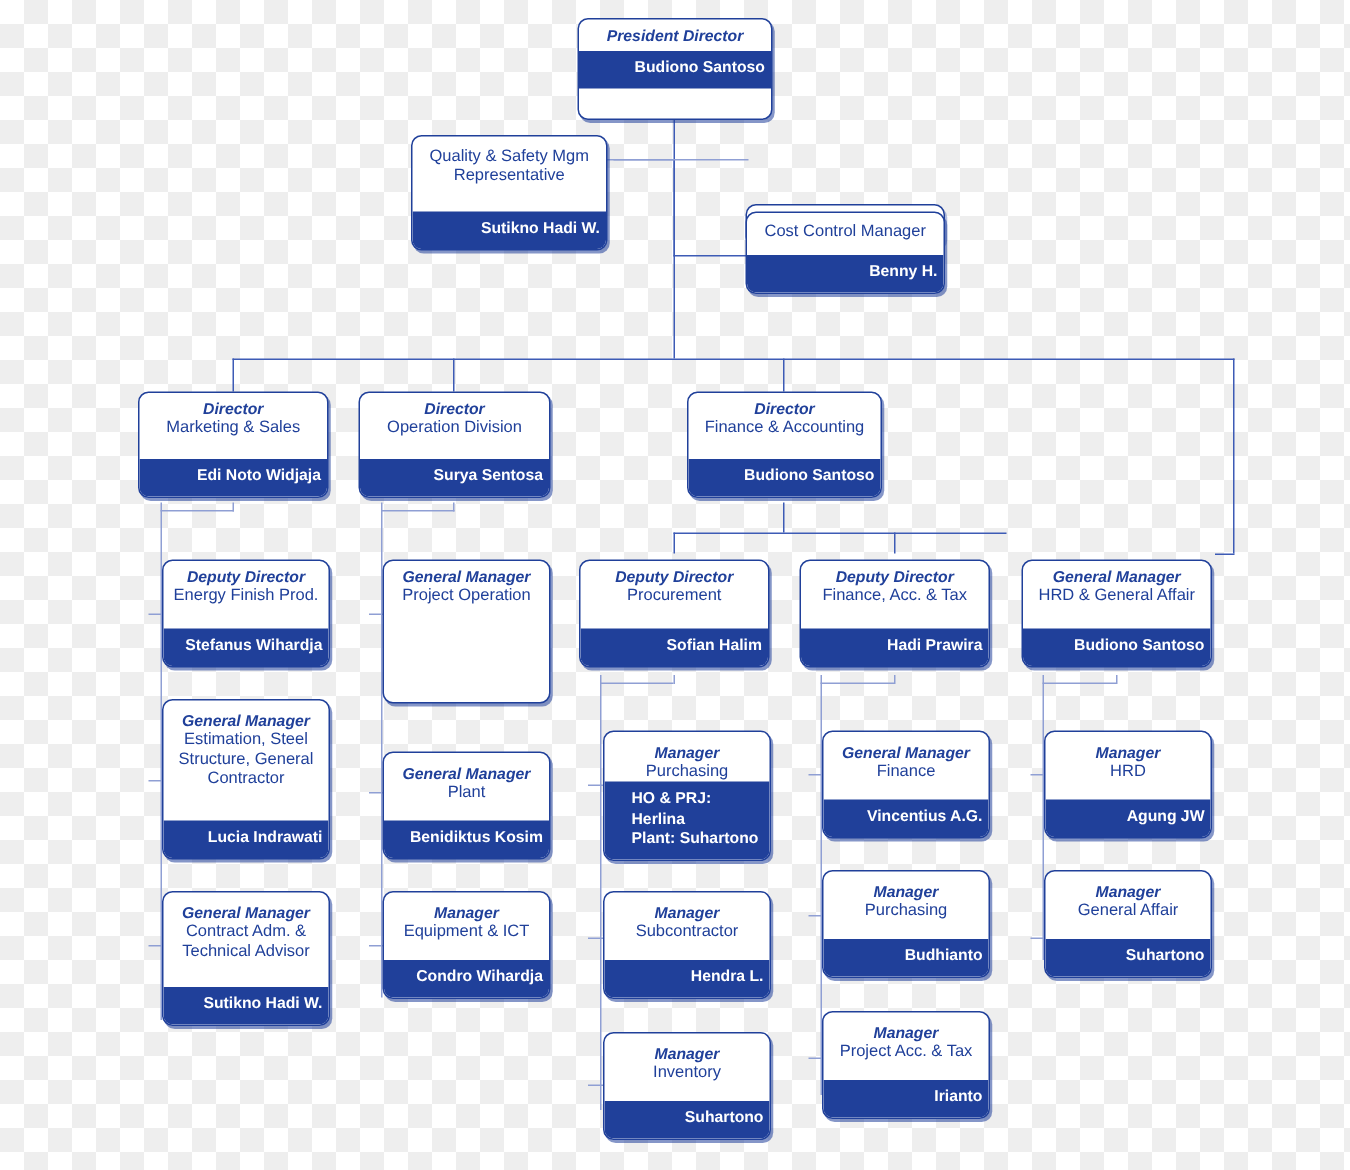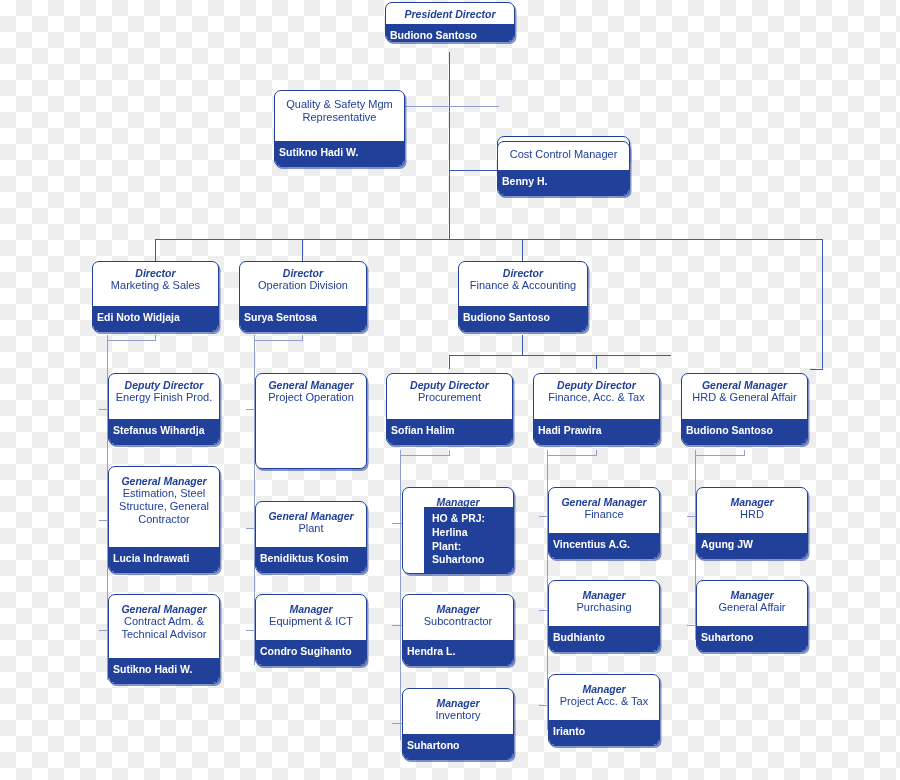--- a/index.html
+++ b/index.html
@@ -44,21 +44,21 @@
   .node .title .dept{
     display:block;
     font-size:11px;
     font-weight:normal;
   }
   .node .person{
     background:#20409a;
     color:#ffffff;
     font-weight:bold;
     font-size:10.5px;
-    text-align:left;
+    text-align:right;
     padding:5px 4px 6px 4px;
     line-height:1.3;
     white-space:pre-line;
   }
   .node.plain{box-shadow:1.5px 2px 0 rgba(32,64,154,.35);margin-top:44px;}
   .node.plain .title{padding:8px 4px;}
   
   .ln{position:absolute;background:#3d5bb5;}
   .ln.h{height:1px;}
   .ln.v{width:1px;}
@@ -117,21 +117,21 @@
   <div class="ln h light" style="left:547px;top:455px;width:49px;"></div>
 
   <div class="ln v light" style="left:695px;top:450px;height:190px;"></div>
   <div class="ln h light" style="left:687px;top:516px;width:10px;"></div>
   <div class="ln h light" style="left:687px;top:625px;width:10px;"></div>
   <div class="ln v light" style="left:744px;top:450px;height:6px;"></div>
   <div class="ln h light" style="left:695px;top:455px;width:49px;"></div>
 
   <div class="ln h light" style="left:404px;top:106px;width:46px;"></div>
 
-  <div class="node" style="left:385px;top:2px;width:130px;height:40px;">
+  <div class="node" style="left:385px;top:12px;width:130px;height:68px;">
     <div class="title">
       <span class="role">President Director</span>
     </div>
     <div class="person">Budiono Santoso</div>
   </div>
 
   <div class="node" style="left:274px;top:90px;width:131px;height:77px;">
     <div class="title" style="padding-top:7px;">
       <span class="dept">Quality &amp; Safety Mgm Representative</span>
     </div>
@@ -212,37 +212,37 @@
       <span class="dept">Plant</span>
     </div>
     <div class="person" style="position:absolute;left:0;right:0;bottom:0;">Benidiktus Kosim</div>
   </div>
 
   <div class="node" style="left:255px;top:594px;width:112px;height:72px;">
     <div class="title" style="padding-top:8px;">
       <span class="role">Manager</span>
       <span class="dept">Equipment &amp; ICT</span>
     </div>
-    <div class="person" style="position:absolute;left:0;right:0;bottom:0;">Condro Sugihanto</div>
+    <div class="person" style="position:absolute;left:0;right:0;bottom:0;">Condro Wihardja</div>
   </div>
 
   <div class="node" style="left:386px;top:373px;width:127px;height:72px;">
     <div class="title">
       <span class="role">Deputy Director</span>
       <span class="dept">Procurement</span>
     </div>
     <div class="person" style="position:absolute;left:0;right:0;bottom:0;">Sofian Halim</div>
   </div>
 
   <div class="node" style="left:402px;top:487px;width:112px;height:87px;">
     <div class="title" style="padding-top:8px;">
       <span class="role">Manager</span>
       <span class="dept">Purchasing</span>
     </div>
-    <div class="person" style="position:absolute;left:0;right:0;bottom:0;text-align:left;padding-left:8px;margin-left:21px;">HO &amp; PRJ: Herlina
+    <div class="person" style="position:absolute;left:0;right:0;bottom:0;text-align:left;padding-left:18px;">HO &amp; PRJ: Herlina
 Plant: Suhartono</div>
   </div>
 
   <div class="node" style="left:402px;top:594px;width:112px;height:72px;">
     <div class="title" style="padding-top:8px;">
       <span class="role">Manager</span>
       <span class="dept">Subcontractor</span>
     </div>
     <div class="person" style="position:absolute;left:0;right:0;bottom:0;">Hendra L.</div>
   </div>

